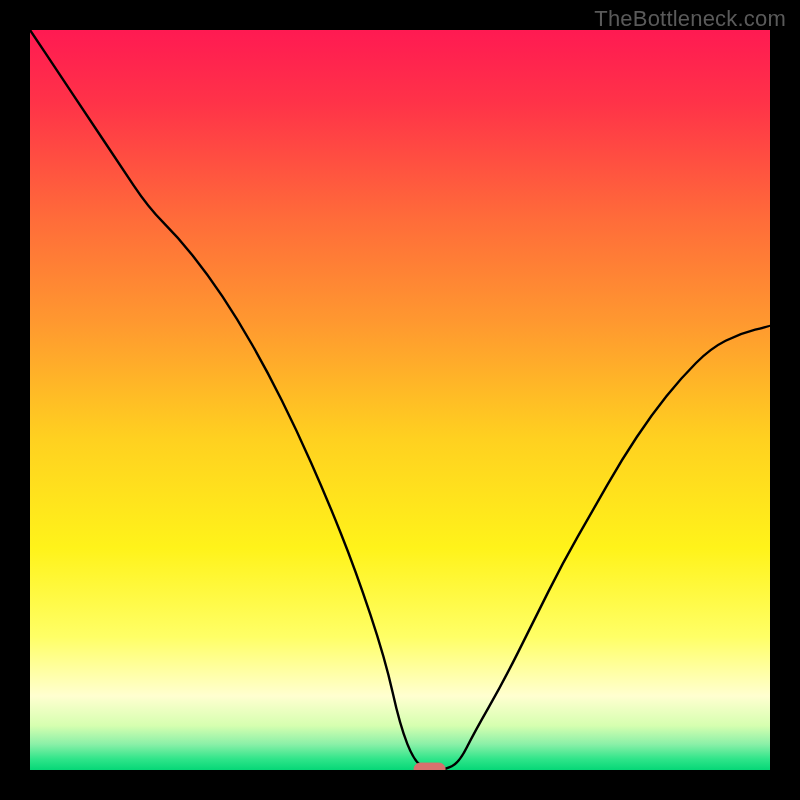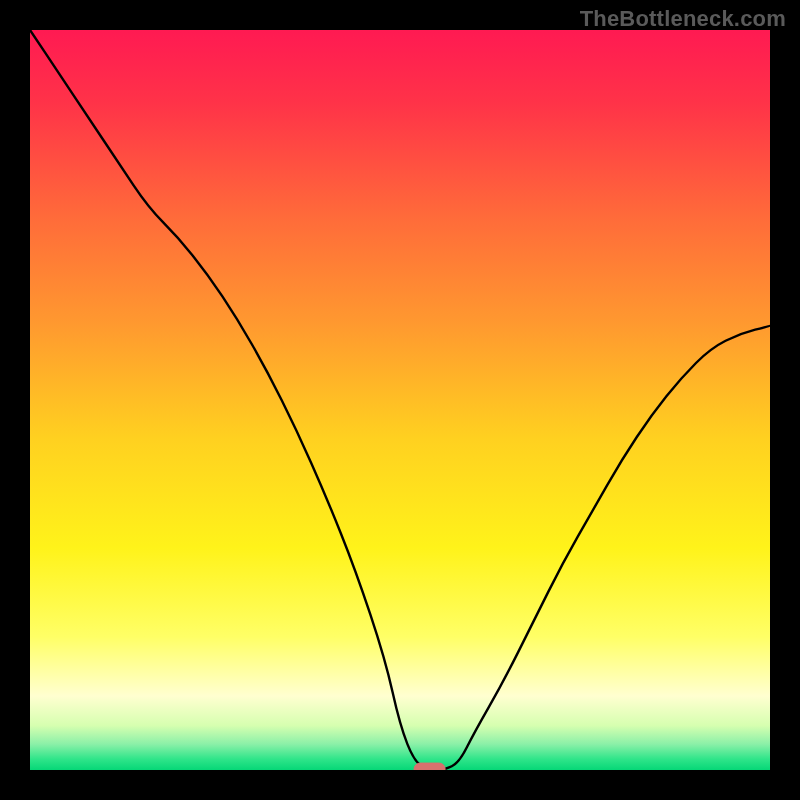--- a/index.html
+++ b/index.html
@@ -10,21 +10,21 @@
     background: #000;
     position: relative;
   }
   .attribution {
     position: absolute;
     top: 6px;
     right: 14px;
     color: #5a5a5a;
     font-family: Arial, Helvetica, sans-serif;
     font-size: 22px;
-    font-weight: 700;
+    font-weight: 400;
     letter-spacing: 0.2px;
   }
   .plot-frame {
     position: absolute;
     left: 30px;
     top: 30px;
     width: 740px;
     height: 740px;
     background: #000;
   }

